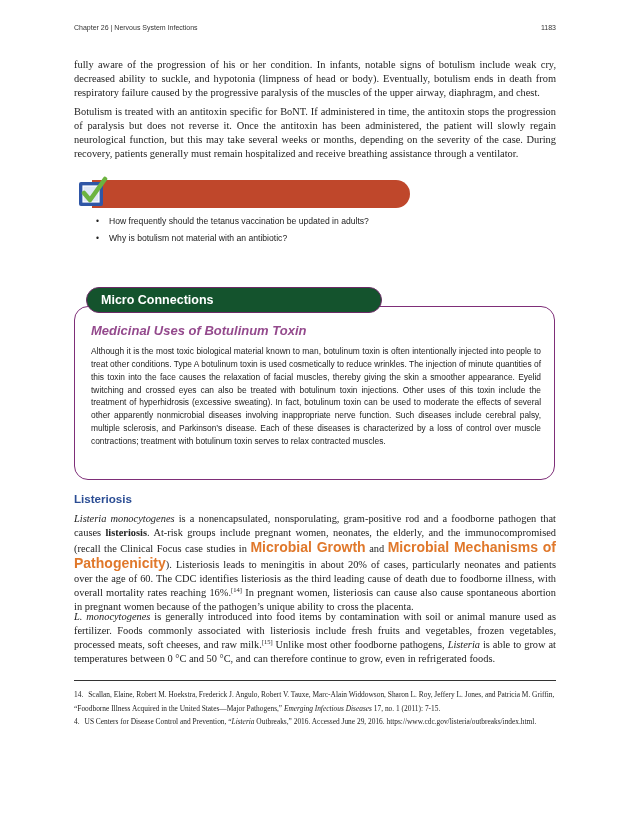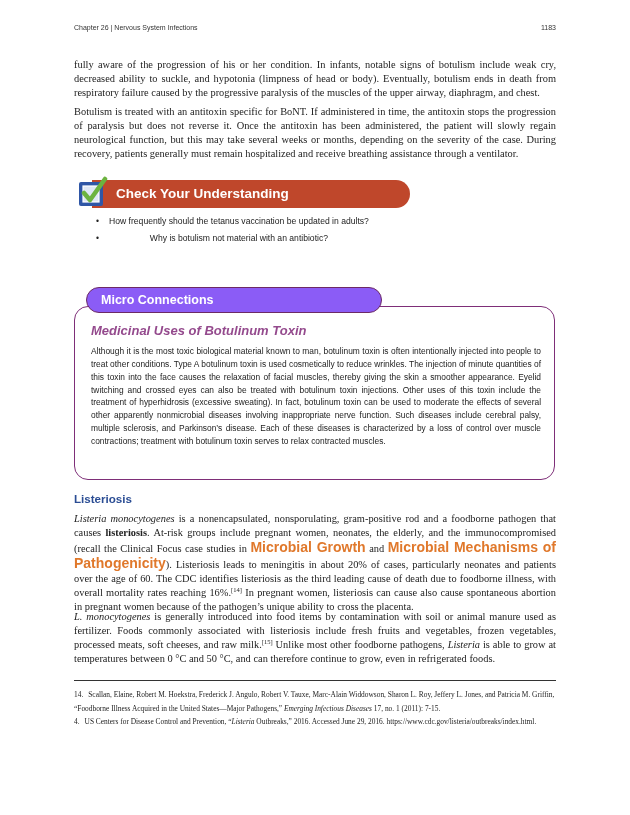--- a/index.html
+++ b/index.html
@@ -16,27 +16,27 @@
 
   
   .cyu { position: absolute; left: 78px; top: 180px; width: 332px; height: 30px; }
   .cyu-bar { position: absolute; left: 14px; top: 0; width: 318px; height: 28px; background: #bf472b;
     border-radius: 0 16px 16px 0; }
   .cyu-title { position: absolute; left: 38px; top: 6px; font-family: "Liberation Sans", sans-serif;
     font-weight: bold; font-size: 13.5px; color: #fff; white-space: nowrap; }
   .cyu-icon { position: absolute; left: 0; top: -4px; width: 30px; height: 32px; }
   .cyu-list { position: absolute; left: 92px; top: 216px; margin: 0; padding: 0; list-style: none;
     font-family: "Liberation Sans", sans-serif; font-size: 8.6px; color: #222; }
-  .cyu-list li { height: 17px; position: relative; padding-left: 17px; text-align: center; }
+  .cyu-list li { height: 17px; position: relative; padding-left: 17px; }
   .cyu-list li::before { content: "•"; position: absolute; left: 4px; top: 0; }
 
   
   .mc-box { position: absolute; left: 74px; top: 306px; width: 481px; height: 174px;
     border: 1.5px solid #7e2e78; border-radius: 14px; box-sizing: border-box; }
-  .mc-tab { position: absolute; left: 86px; top: 287px; width: 296px; height: 26px; background: #8b5cf6;
+  .mc-tab { position: absolute; left: 86px; top: 287px; width: 296px; height: 26px; background: #14532d;
     border: 1.5px solid #6c2a66; border-radius: 14px; box-sizing: border-box; }
   .mc-tab-label { position: absolute; left: 14px; top: 5px; font-family: "Liberation Sans", sans-serif;
     font-weight: bold; font-size: 12.5px; color: #fff; white-space: nowrap; }
   .mc-heading { position: absolute; left: 91px; top: 323px; font-family: "Liberation Sans", sans-serif;
     font-weight: bold; font-size: 13px; color: #944a8d; white-space: nowrap; font-style: italic; }
   .mc-text { position: absolute; left: 91px; top: 345px; width: 450px; font-family: "Liberation Sans", sans-serif;
     font-size: 8.4px; line-height: 12.85px; text-align: justify; color: #222; }
 
   
   .sec-title { position: absolute; left: 74px; top: 492px; font-family: "Liberation Sans", sans-serif;
@@ -64,21 +64,20 @@
   <p class="body-text p1">fully aware of the progression of his or her condition. In infants, notable signs of botulism include weak cry, decreased ability to suckle, and hypotonia (limpness of head or body). Eventually, botulism ends in death from respiratory failure caused by the progressive paralysis of the muscles of the upper airway, diaphragm, and chest.</p>
   <p class="body-text p2">Botulism is treated with an antitoxin specific for BoNT. If administered in time, the antitoxin stops the progression of paralysis but does not reverse it. Once the antitoxin has been administered, the patient will slowly regain neurological function, but this may take several weeks or months, depending on the severity of the case. During recovery, patients generally must remain hospitalized and receive breathing assistance through a ventilator.</p>
 
   <div class="cyu">
     <div class="cyu-bar"></div>
     <svg class="cyu-icon" viewBox="0 0 30 32">
       <rect x="1" y="6" width="24" height="24" rx="2" fill="#2f56a6"></rect>
       <rect x="5" y="10" width="16" height="16" fill="#dfe7f5" stroke="#fff" stroke-width="1.2"></rect>
       <path d="M6 17 L12 24 L27 3" fill="none" stroke="#6cb33f" stroke-width="4.5" stroke-linecap="round" stroke-linejoin="round"></path>
     </svg>
-    <span class="cyu-title">Check Your Understanding</span>
   </div>
 
   <ul class="cyu-list">
     <li>How frequently should the tetanus vaccination be updated in adults?</li>
     <li>Why is botulism not material with an antibiotic?</li>
   </ul>
 
   <div class="mc-box"></div>
   <div class="mc-tab">
     <span class="mc-tab-label">Micro Connections</span>

